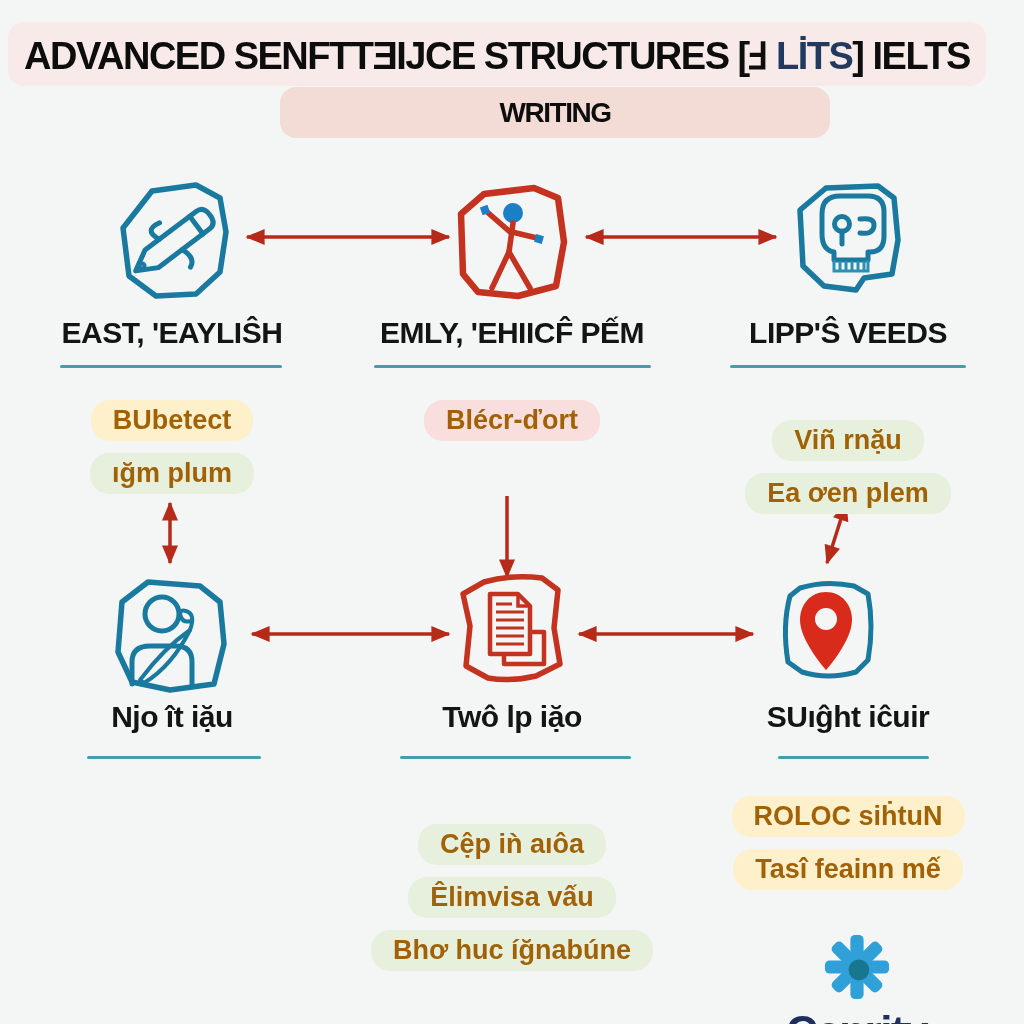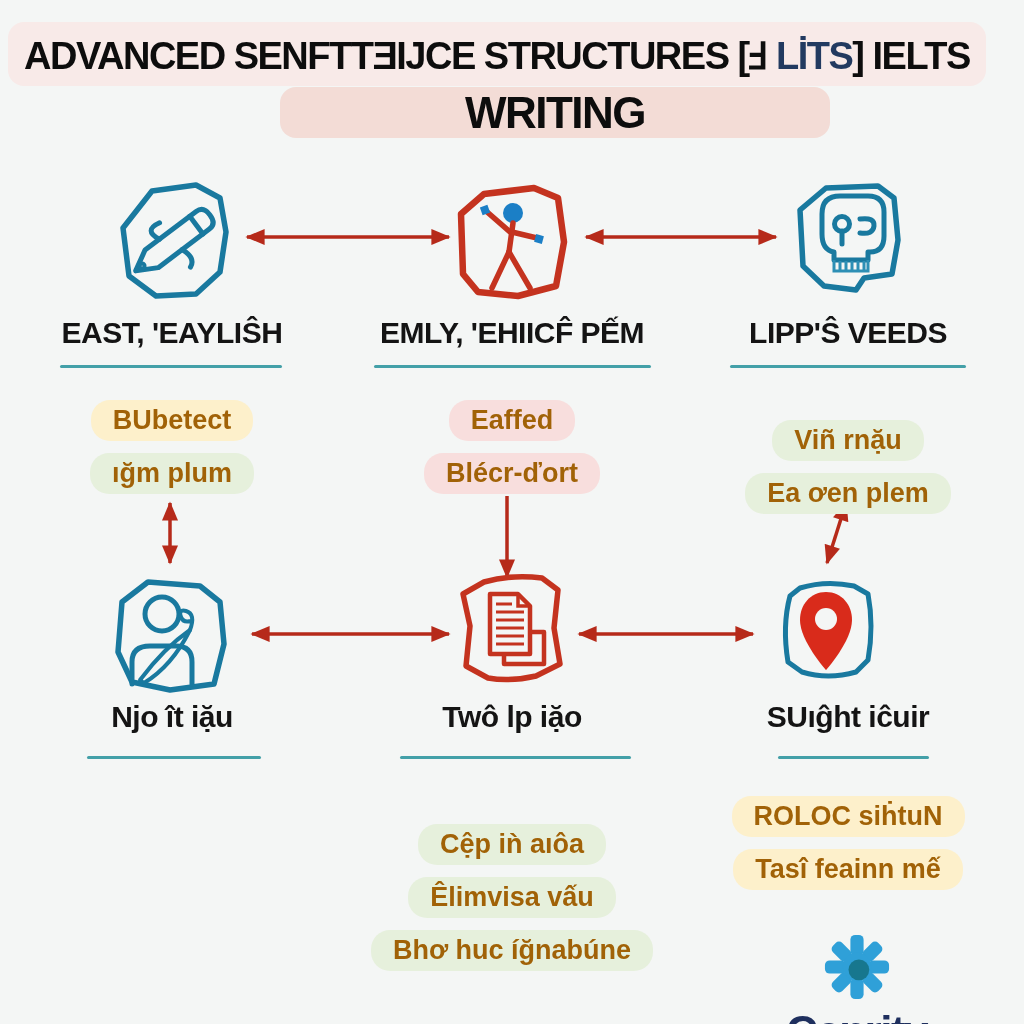--- a/index.html
+++ b/index.html
@@ -2,21 +2,21 @@
 <html><head>
 <meta charset="utf-8">
 <style>
   html,body{margin:0;padding:0;background:#e9ebea;}
   .canvas{position:relative;width:1024px;height:1024px;background:#f4f6f5;
           font-family:"Liberation Sans",sans-serif;overflow:hidden;padding-left:24px;}
   .band{position:absolute;display:flex;align-items:center;justify-content:center;border-radius:16px;}
   .band1{left:8px;top:22px;width:978px;height:64px;background:#f8eae8;}
   .band2{left:280px;top:87px;width:550px;height:51px;background:#f3dcd6;}
   .title-text{font-weight:bold;font-size:38px;letter-spacing:-1.5px;color:#0d0d0d;white-space:nowrap;}
-  .band2 .title-text{font-size:44px;}
+  .band2 .title-text{font-size:28px;}
   .accent{color:#223a60;}
   .icon{position:absolute;}
   .label{position:absolute;width:340px;text-align:center;font-size:30px;font-weight:bold;
          color:#141414;letter-spacing:-0.5px;white-space:nowrap;}
   .underline{position:absolute;height:3px;background:#43a0a8;border-radius:2px;}
   .pills{position:absolute;width:340px;display:flex;flex-direction:column;align-items:center;gap:12px;}
   .pill{font-size:27px;font-weight:bold;color:#a16207;padding:5px 22px;border-radius:19px;white-space:nowrap;}
   .pill.yellow{background:#fdf0cb;}
   .pill.green{background:#e6f0dc;}
   .pill.pink{background:#f8dedd;}
@@ -106,21 +106,20 @@
   <div class="label" style="left:678px;top:316px;">LIPP'Ŝ VEEDS</div>
   <div class="underline" style="left:60px;top:365px;width:222px;"></div>
   <div class="underline" style="left:374px;top:365px;width:277px;"></div>
   <div class="underline" style="left:730px;top:365px;width:236px;"></div>
 
   <div class="pills" style="left:2px;top:400px;">
     <div class="pill yellow">BUbetect</div>
     <div class="pill green">ığm plum</div>
   </div>
   <div class="pills" style="left:342px;top:400px;">
-    <div class="pill pink">Eaffed</div>
     <div class="pill pink">Blécr-ďort</div>
   </div>
   <div class="pills" style="left:678px;top:420px;">
     <div class="pill green">Viñ rnặu</div>
     <div class="pill green">Ea ơen plem</div>
   </div>
 
   <div class="icon" style="left:108px;top:570px;">
     <svg width="130" height="132" viewBox="0 0 130 132">
       <path d="M40 12 L92 16 L112 32 L116 74 L106 114 L62 120 L24 112 L10 82 L14 32 Z" fill="none" stroke="#19799f" stroke-width="5.5" stroke-linejoin="round"></path>

